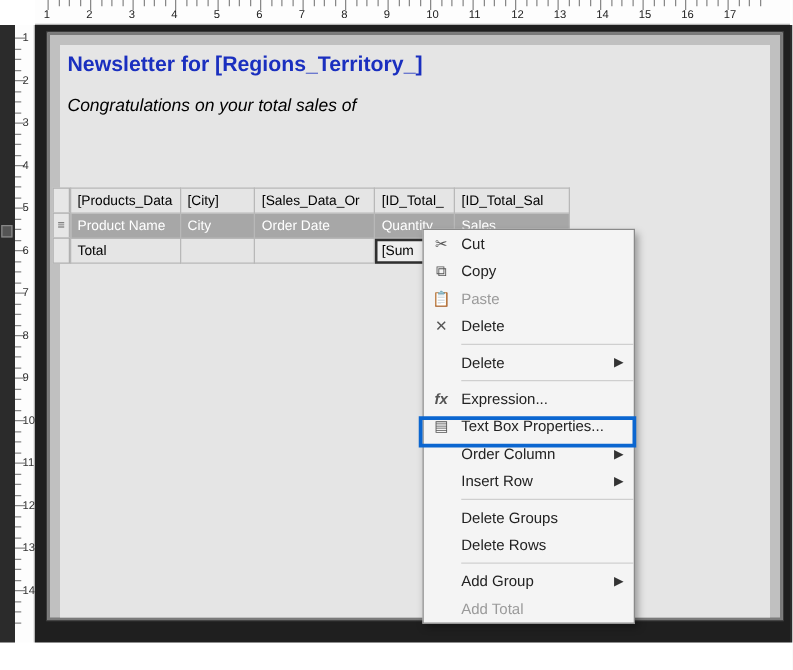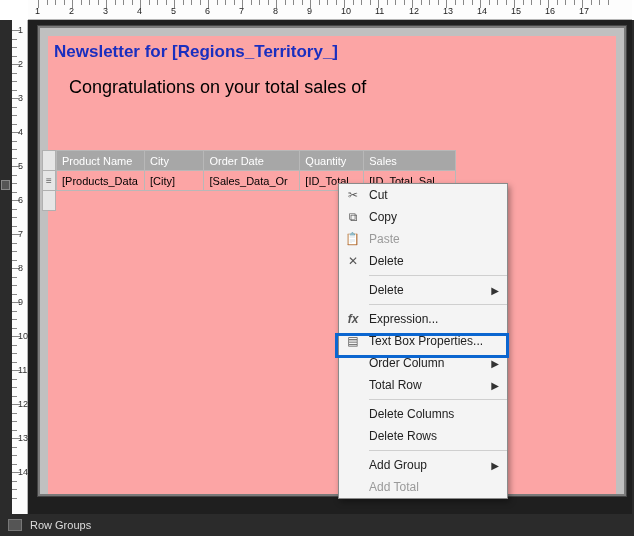--- a/index.html
+++ b/index.html
@@ -15,23 +15,23 @@
   .ruler-v { position: absolute; top: 20px; left: 12px; width: 16px; bottom: 22px; background: #fdfdfd; border-right: 1px solid #b5b5b5; font-size: 9px; color: #333; }
   .ruler-v .tick { position: absolute; left: 0; width: 5px; border-top: 1px solid #888; }
   .ruler-v .tick.major { width: 8px; }
   .ruler-v .tick .lbl { position: absolute; left: 6px; top: -6px; font-size: 9px; }
   
   .gutter { position: absolute; top: 20px; left: 0; width: 12px; bottom: 22px; background: #2b2b2b; }
   .gutter .nub { position: absolute; left: 1px; top: 160px; width: 9px; height: 10px; background: #555; border: 1px solid #888; }
   
   .surface { position: absolute; top: 20px; left: 28px; right: 2px; bottom: 22px; background: #1f1f1f; overflow: hidden; }
   .canvas { position: absolute; top: 6px; left: 10px; width: 588px; height: 470px; background: #c0c0c0; border: 2px solid #7a7a7a; box-shadow: 0 0 0 1px #444; }
-  .report-body { position: absolute; top: 8px; left: 8px; right: 8px; bottom: 0; background: #fca5a5; }
+  .report-body { position: absolute; top: 8px; left: 8px; right: 8px; bottom: 0; background: #e5e5e5; }
   .title { position: absolute; top: 6px; left: 6px; font-size: 17px; font-weight: bold; color: #1a2fbf; }
-  .para  { position: absolute; top: 40px; left: 21px; font-size: 18px; color: #000; line-height: 1.25; }
+  .para  { position: absolute; top: 40px; left: 6px; font-size: 14px; color: #000; line-height: 1.25; font-style: italic; }
   
   .tbl { position: absolute; top: 114px; left: 8px; width: 400px; border-collapse: collapse; font-size: 11px; }
   .tbl th, .tbl td { border: 1px solid #b8b8b8; padding: 3px 5px; height: 20px; text-align: left; }
   .tbl th { background: #a7a7a7; color: #fff; font-weight: normal; }
   .tbl .c0 { width: 88px; } .tbl .c1 { width: 60px; } .tbl .c2 { width: 96px; } .tbl .c3 { width: 64px; } .tbl .c4 { width: 92px; }
   
   .row-handles { position: absolute; top: 114px; left: -6px; width: 14px; }
   .row-handles div { height: 21px; border: 1px solid #b0b0b0; background: #e6e6e6; margin-bottom: -1px; display:flex; align-items:center; justify-content:center; font-size:10px; color:#666; }
   
   .sel-cell { outline: 2px solid #2f2f2f; outline-offset: -2px; background: #eee; }
@@ -273,32 +273,39 @@
         <table class="tbl">
           <colgroup>
               <col class="c0">
               <col class="c1">
               <col class="c2">
               <col class="c3">
               <col class="c4">
             </colgroup>
           <tbody>
               <tr>
+            <td>[Products_Data</td>
+            <td>[City]</td>
+            <td>[Sales_Data_Or</td>
+            <td>[ID_Total_</td>
+            <td>[ID_Total_Sal</td>
+          </tr>
+          <tr>
             <th>Product Name</th>
             <th>City</th>
             <th>Order Date</th>
             <th>Quantity</th>
             <th>Sales</th>
           </tr>
           <tr>
-            <td>[Products_Data</td>
-            <td>[City]</td>
-            <td>[Sales_Data_Or</td>
-            <td>[ID_Total_</td>
-            <td>[ID_Total_Sal</td>
+            <td>Total</td>
+            <td></td>
+            <td></td>
+            <td class="sel-cell">[Sum</td>
+            <td></td>
           </tr>
         </tbody>
           </table>
       </div>
     </div>
   </div>
 
   <div class="menu">
     <div class="item">
       <span class="ico">✂</span>
@@ -328,40 +335,36 @@
     </div>
     <div class="item">
       <span class="ico">▤</span>
       <span>Text Box Properties...</span>
     </div>
     <div class="item">
       <span>Order Column</span>
       <span class="arrow">▶</span>
     </div>
     <div class="item">
-      <span>Total Row</span>
+      <span>Insert Row</span>
       <span class="arrow">▶</span>
     </div>
     <div class="sep"></div>
     <div class="item">
-      <span>Delete Columns</span>
+      <span>Delete Groups</span>
     </div>
     <div class="item">
       <span>Delete Rows</span>
     </div>
     <div class="sep"></div>
     <div class="item">
       <span>Add Group</span>
       <span class="arrow">▶</span>
     </div>
     <div class="item disabled">
       <span>Add Total</span>
     </div>
 
     <div class="highlight" style="top:149px;left:-4px;width:174px;height:25px;"></div>
   </div>
 
-  <div class="bottombar">
-    <span class="i"></span>
-    <span>Row Groups</span>
-  </div>
 
 </div>
 
 </body></html>

